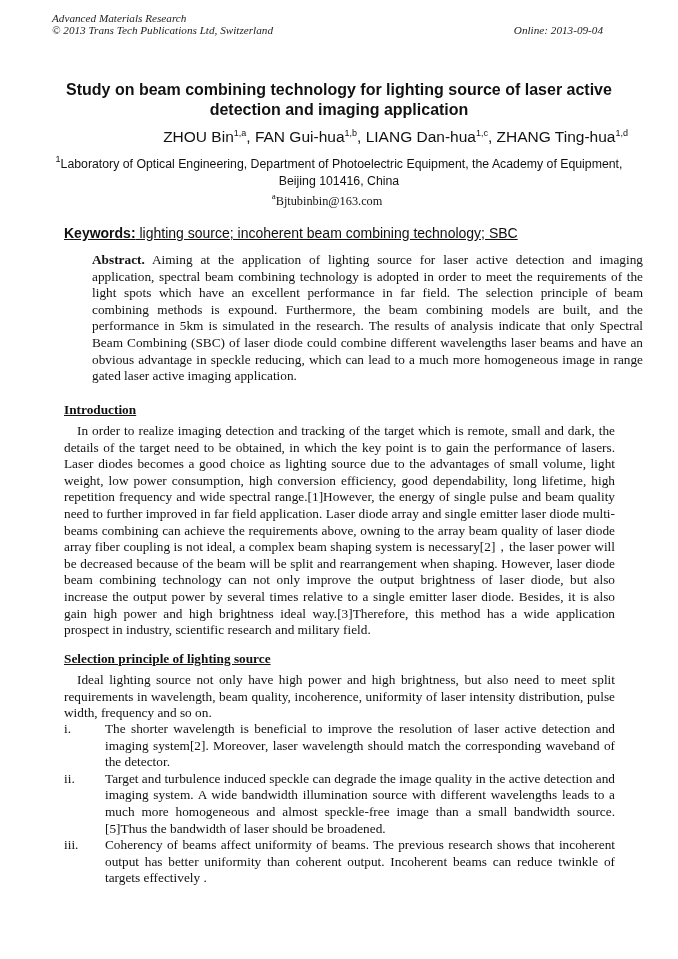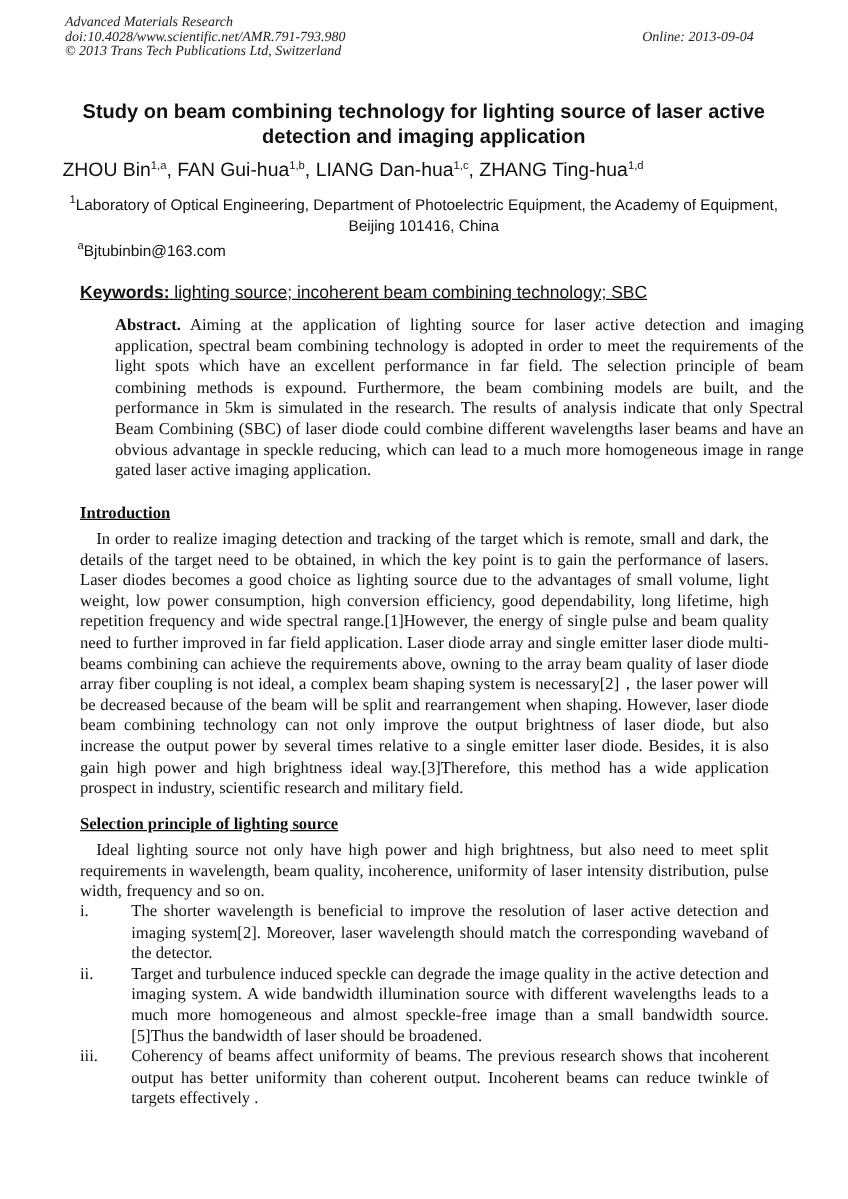--- a/index.html
+++ b/index.html
@@ -1,24 +1,24 @@
 <!DOCTYPE html>
 <html><head>
   <meta charset="utf-8">
   <style>
     html, body { margin: 0; padding: 0; background: #ffffff; }
     body { width: 678px; height: 959px; position: relative; overflow: hidden; color: #111; }
     .hdr { position: absolute; top: 13px; left: 52px; width: 551px; font-family: "Liberation Serif", serif; font-style: italic; font-size: 11.2px; line-height: 11.6px; color: #222; }
     .hdr-left div { white-space: nowrap; }
     .hdr-right { position: absolute; right: 0; top: 0; margin-top: 12px; }
     .title { position: absolute; top: 80px; left: 50px; width: 578px; text-align: center; font-family: "Liberation Sans", sans-serif; font-weight: bold; font-size: 16px; line-height: 20px; color: #111; }
-    .authors { position: absolute; top: 127px; left: 50px; width: 578px; text-align: left; font-family: "Liberation Sans", sans-serif; font-size: 15.5px; line-height: 20px; }
+    .authors { position: absolute; top: 127px; left: 50px; width: 578px; text-align: right; font-family: "Liberation Sans", sans-serif; font-size: 15.5px; line-height: 20px; }
     .authors sup, .affil sup, .email sup { font-size: 9px; vertical-align: 6px; line-height: 0; }
     .affil { position: absolute; top: 156px; left: 50px; width: 578px; text-align: center; font-family: "Liberation Sans", sans-serif; font-size: 12.3px; line-height: 16.5px; }
-    .email { position: absolute; top: 193px; left: 62px; width: 578px; text-align: left; font-family: Liberation Sans, sans-serif; font-size: 12.3px; line-height: 16px; }
+    .email { position: absolute; top: 193px; left: 38px; width: 578px; text-align: center; font-family: Liberation Serif, serif; font-size: 12.3px; line-height: 16px; }
     .keywords { position: absolute; top: 225px; left: 64px; width: 551px; font-family: "Liberation Sans", sans-serif; font-size: 14px; line-height: 16px; text-decoration: underline; }
     .keywords b { font-weight: bold; }
     .body-text { font-family: "Liberation Serif", serif; font-size: 13.3px; line-height: 16.6px; text-align: justify; }
     .abstract { position: absolute; top: 252px; left: 64px; width: 551px; margin-left: 28px; }
     .abstract b { font-weight: bold; }
     .section-head { position: absolute; left: 64px; font-family: "Liberation Serif", serif; font-weight: bold; font-size: 13.3px; line-height: 16px; text-decoration: underline; }
     .intro-head { top: 402px; }
     .intro { position: absolute; top: 423px; left: 64px; width: 551px; text-indent: 13px; }
     .sel-head { top: 651px; }
     .sel { position: absolute; top: 672px; left: 64px; width: 551px; text-indent: 13px; }
@@ -26,21 +26,20 @@
     .list li { display: flex; }
     .list .num { width: 41px; flex: none; text-align: left; }
     .list .txt { flex: 1; text-align: justify; }
   </style>
 </head>
 <body>
 
 <div class="hdr">
   <div class="hdr-left">
     <div>Advanced Materials Research</div>
-    <div>doi:10.4028/www.scientific.net/AMR.791-793.980</div>
     <div>© 2013 Trans Tech Publications Ltd, Switzerland</div>
   </div>
   <div class="hdr-right">Online: 2013-09-04</div>
 </div>
 
 <div class="title">Study on beam combining technology for lighting source of laser active detection and imaging application</div>
 
 <div class="authors">
   <span>ZHOU Bin</span><sup>1,a</sup><span>, </span><span>FAN Gui-hua</span><sup>1,b</sup><span>, </span><span>LIANG Dan-hua</span><sup>1,c</sup><span>, </span><span>ZHANG Ting-hua</span><sup>1,d</sup>
 </div>

